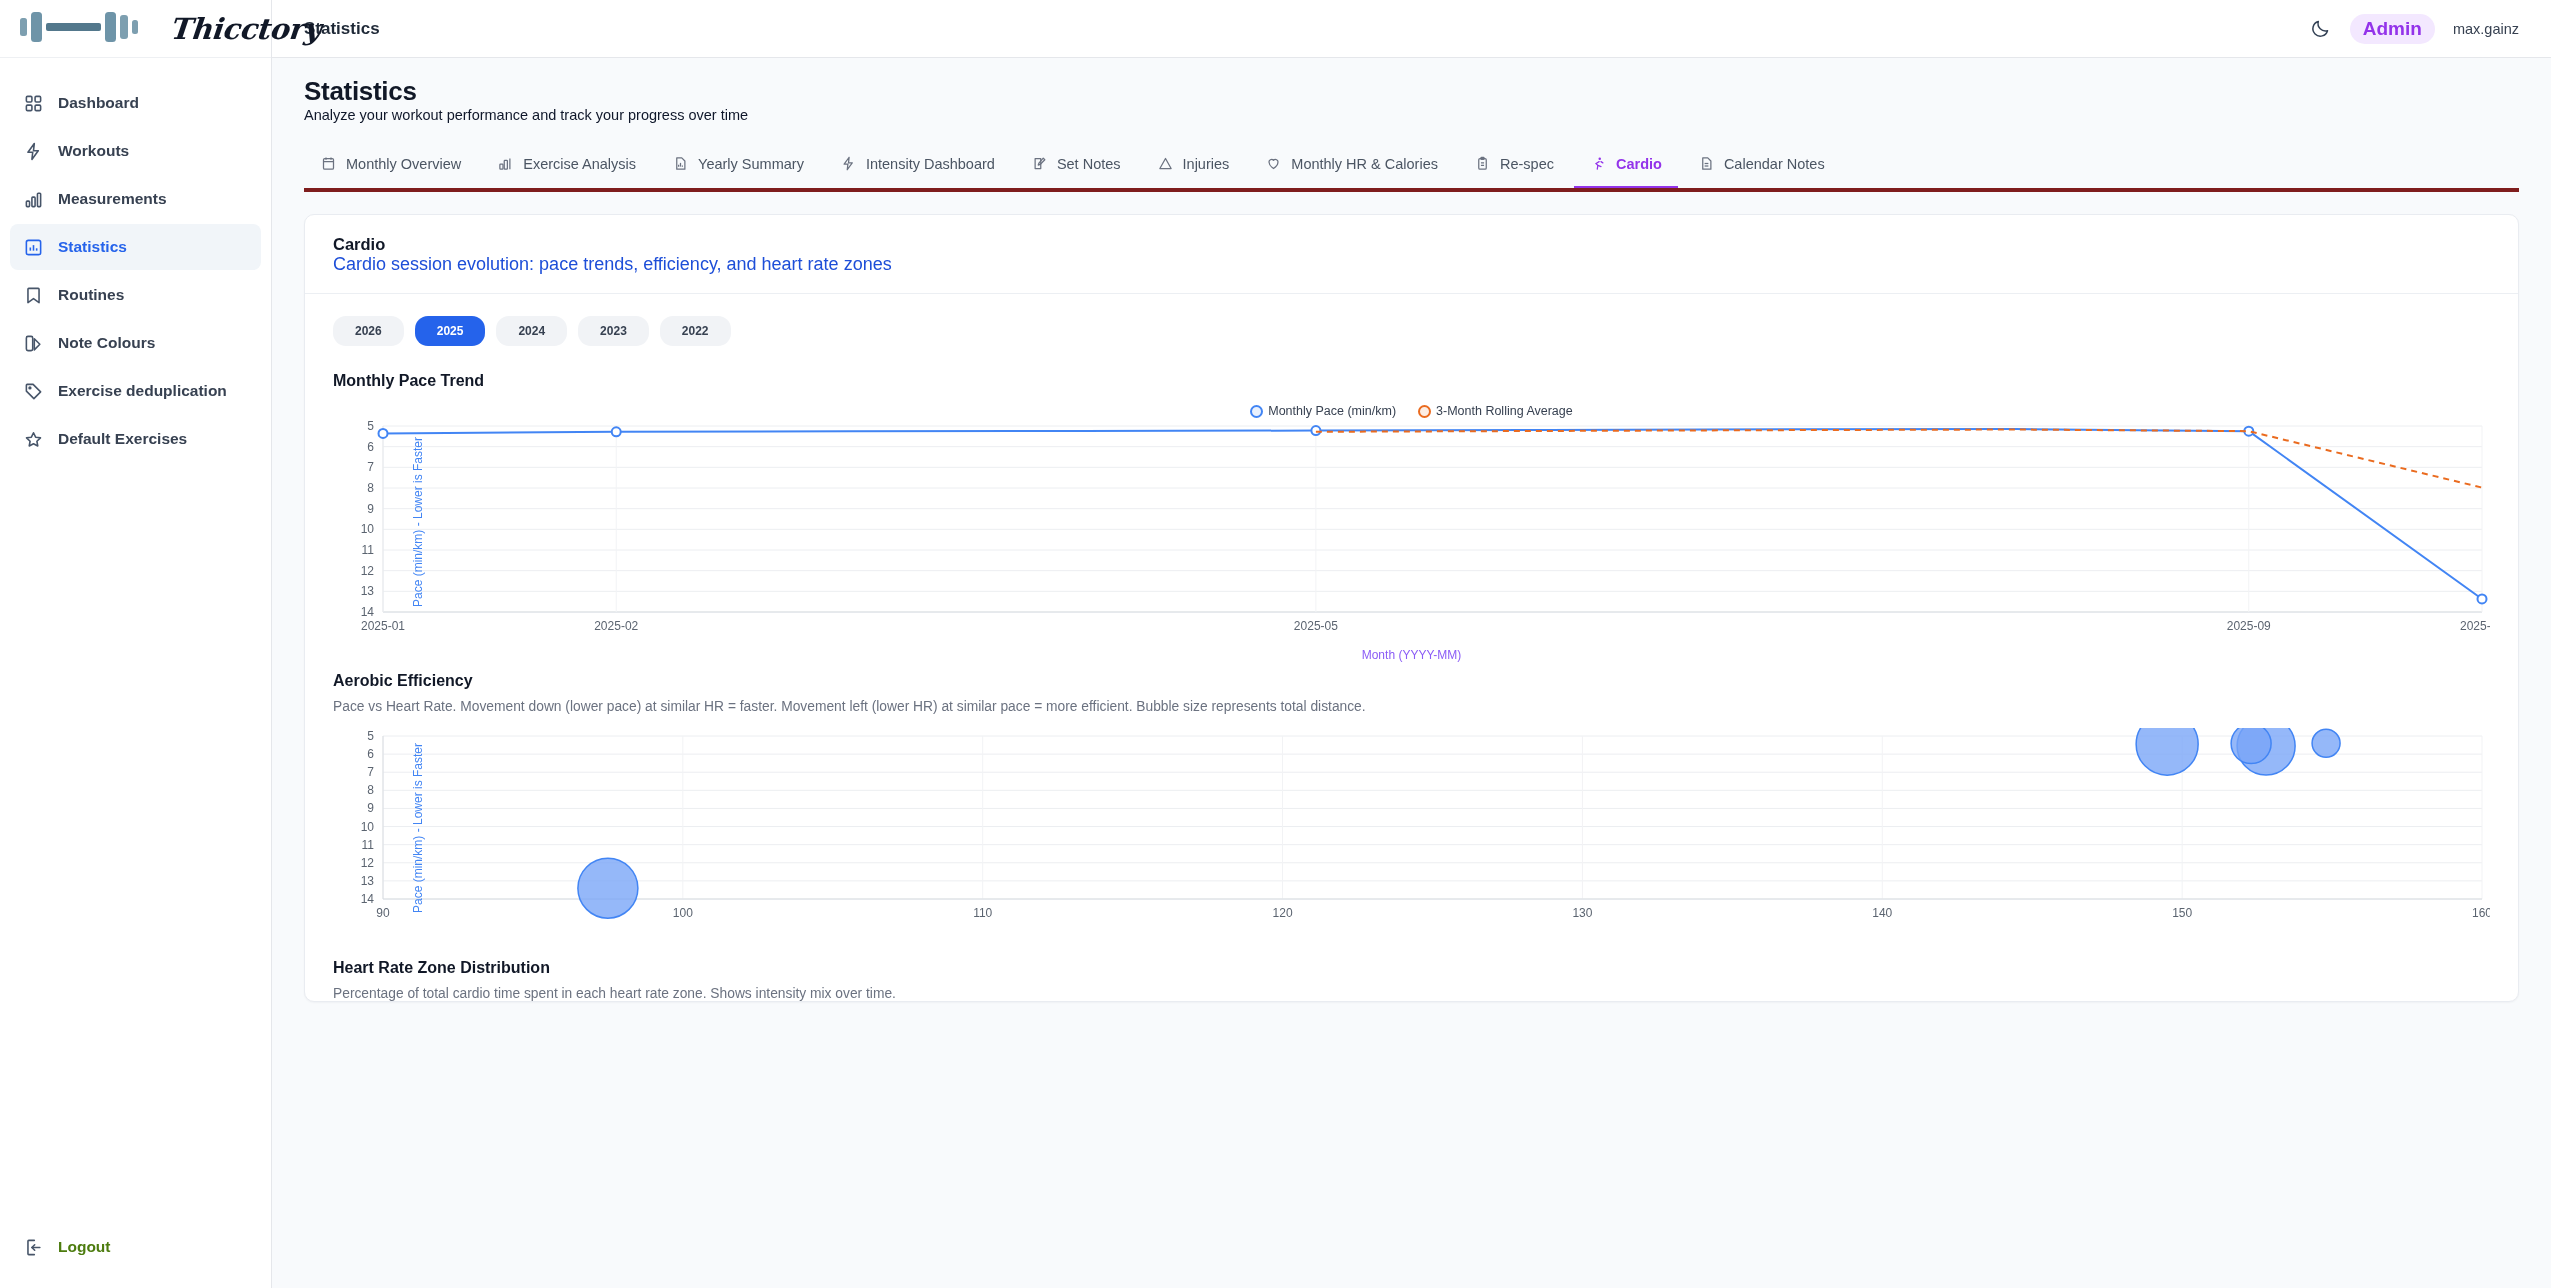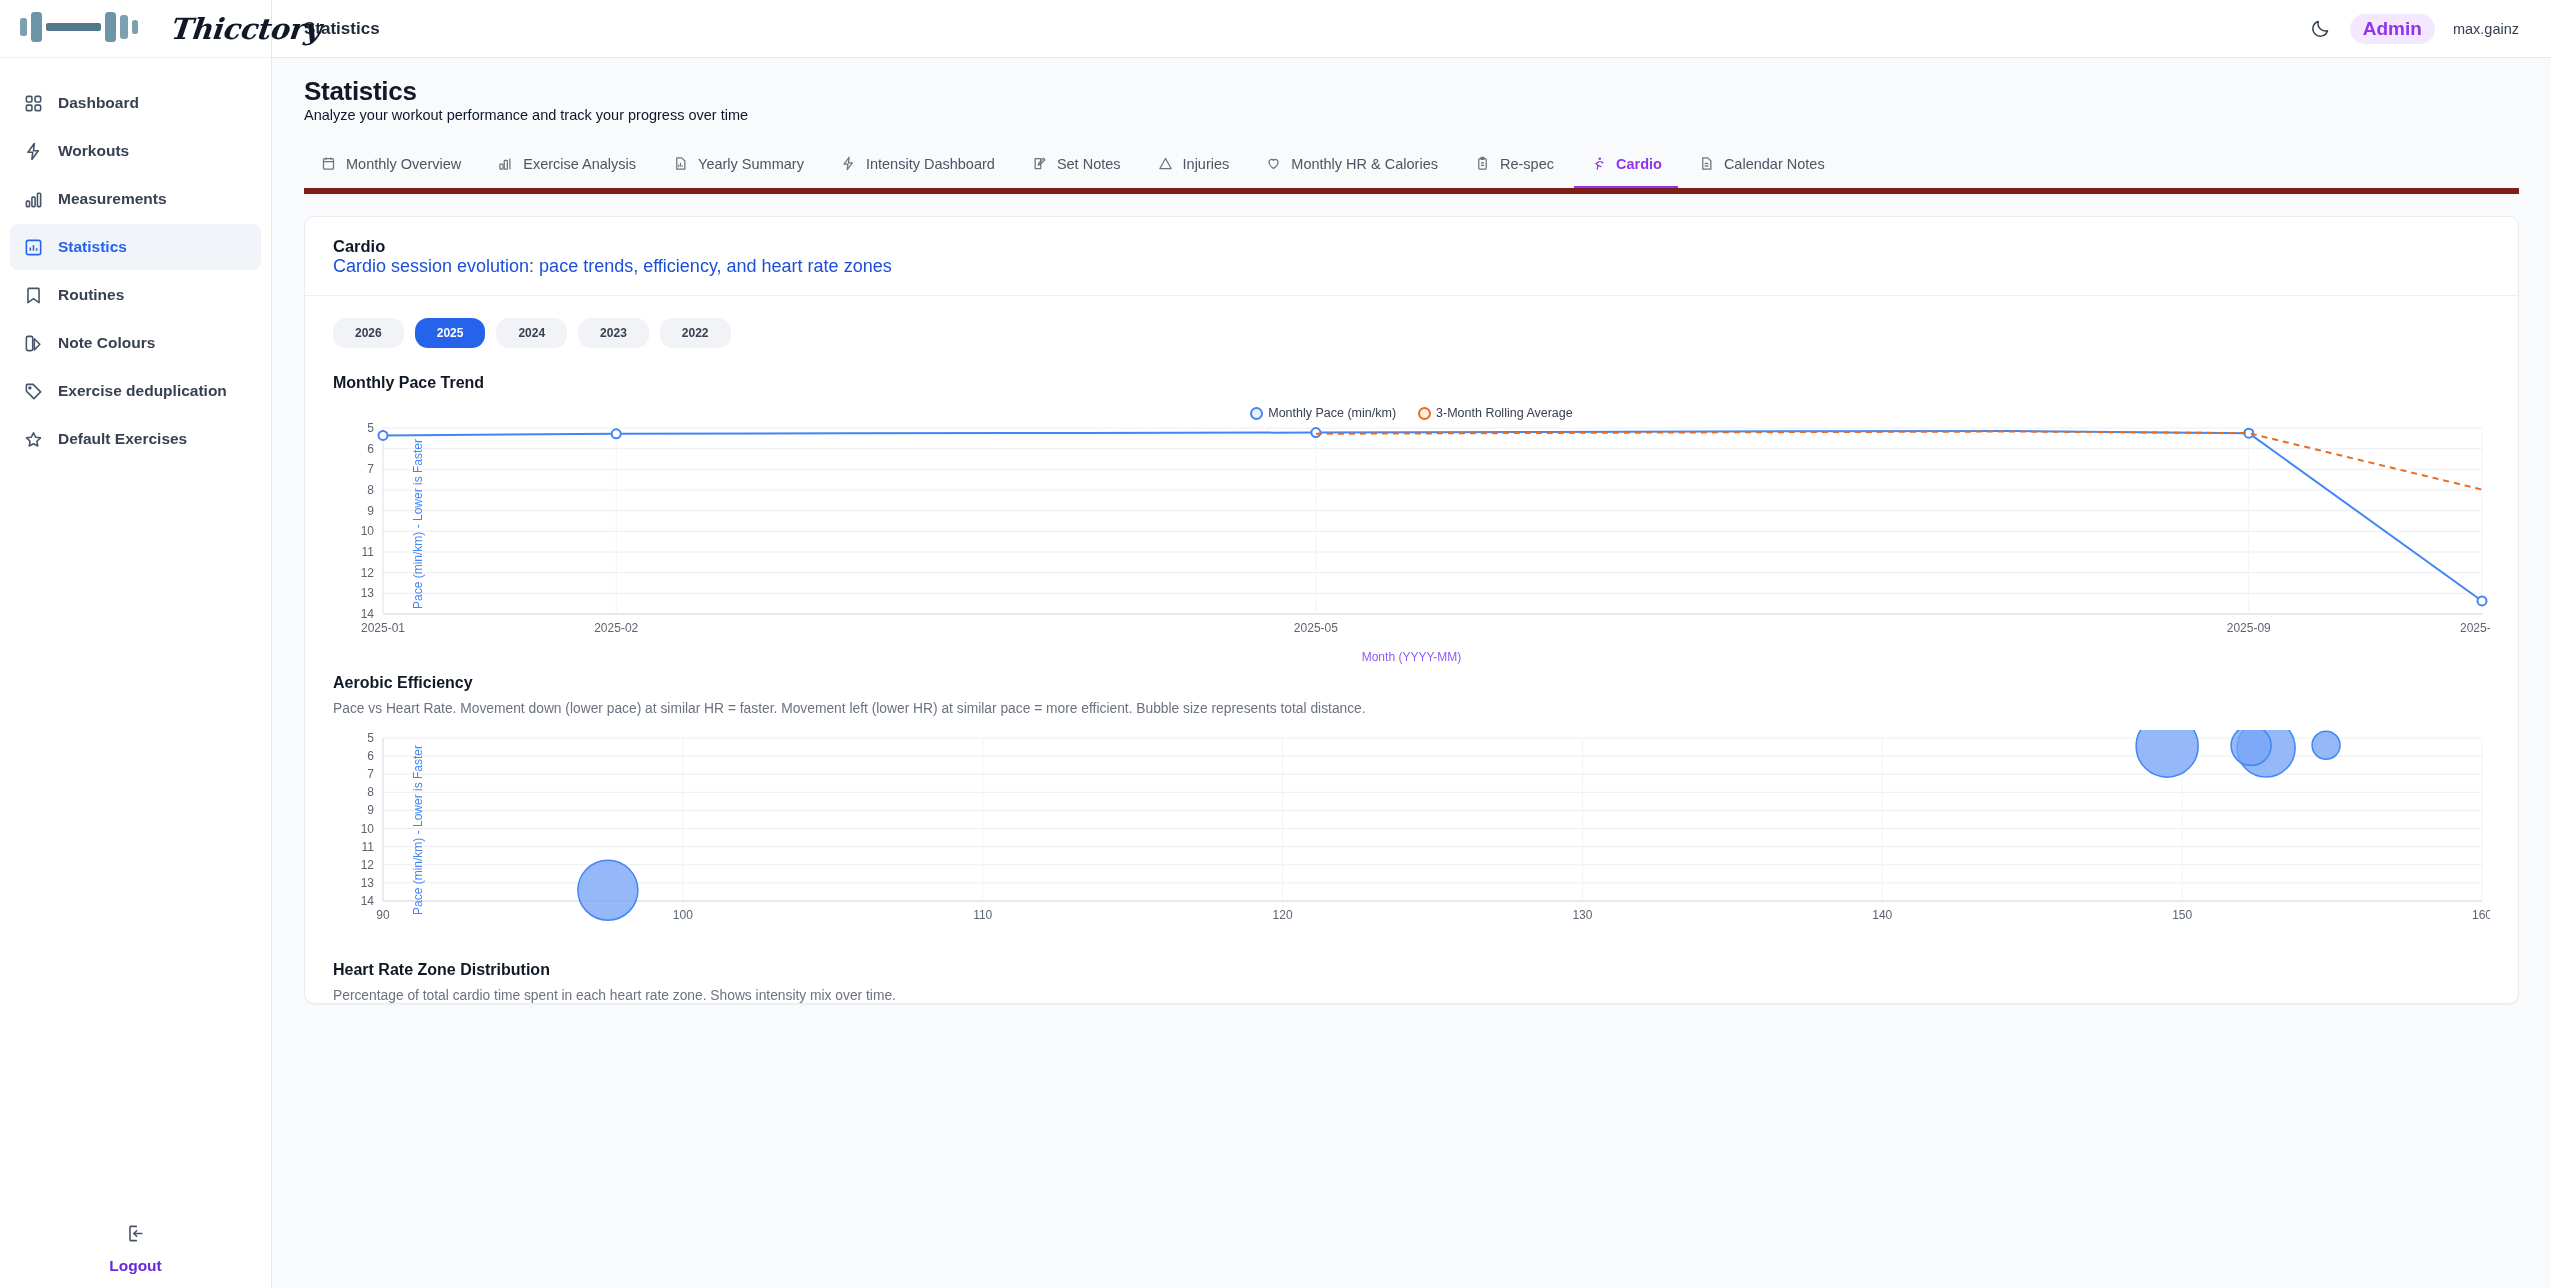--- a/index.html
+++ b/index.html
@@ -38,21 +38,21 @@
     color: #374151; font-size: 15.5px; font-weight: 600;
     cursor: pointer;
   }
   .nav-item .ic { width: 22px; height: 22px; display: flex; align-items: center; justify-content: center; color: #475569; }
   .nav-item.active { background: #f1f5f9; color: #2563eb; }
   .nav-item.active .ic { color: #2563eb; }
   .logout {
     position: absolute; bottom: 18px; left: 10px; right: 10px;
     display: flex; align-items: center; gap: 14px;
     height: 46px; padding: 0 12px; border-radius: 8px;
-    color: #6d28d9; font-size: 15.5px; font-weight: 600; cursor: pointer; flex-direction: column;
+    color: #4d7c0f; font-size: 15.5px; font-weight: 600; cursor: pointer;
   }
   .logout .ic { width: 22px; height: 22px; display:flex; align-items:center; justify-content:center; color:#475569; }
 
   
   .main { flex: 1; height: 1288px; display: flex; flex-direction: column; background: #f8fafc; overflow: hidden; }
   .topbar {
     height: 58px; min-height: 58px; background: #ffffff;
     border-bottom: 1px solid #e5e7eb;
     display: flex; align-items: center; justify-content: space-between;
     padding: 0 32px;
@@ -67,21 +67,21 @@
   .username { font-size: 14.5px; color: #374151; font-weight: 500; }
 
   .content { flex: 1; overflow: hidden; padding: 0 32px; }
   .page-head { padding: 18px 0 0 0; }
   .page-title { font-size: 26px; font-weight: 800; color: #111827; letter-spacing: -0.3px; }
   .page-sub { font-size: 14.5px; color: #0f172a; margin-top: 0; }
 
   
   .tabs {
     margin-top: 20px; display: flex; align-items: flex-end; gap: 4px;
-    border-bottom: 6px solid #7f1d1d;
+    border-bottom: 4px solid #7f1d1d;
   }
   .tab {
     display: flex; align-items: center; gap: 9px;
     padding: 12px 16px 14px 16px;
     font-size: 14.5px; color: #4b5563; font-weight: 500;
     border-bottom: 2px solid transparent; cursor: pointer; white-space: nowrap;
   }
   .tab .tic { width: 17px; height: 17px; color: #6b7280; display:flex; align-items:center; justify-content:center; }
   .tab.active { color: #9333ea; font-weight: 600; border-bottom-color: #9333ea; }
   .tab.active .tic { color: #9333ea; }

